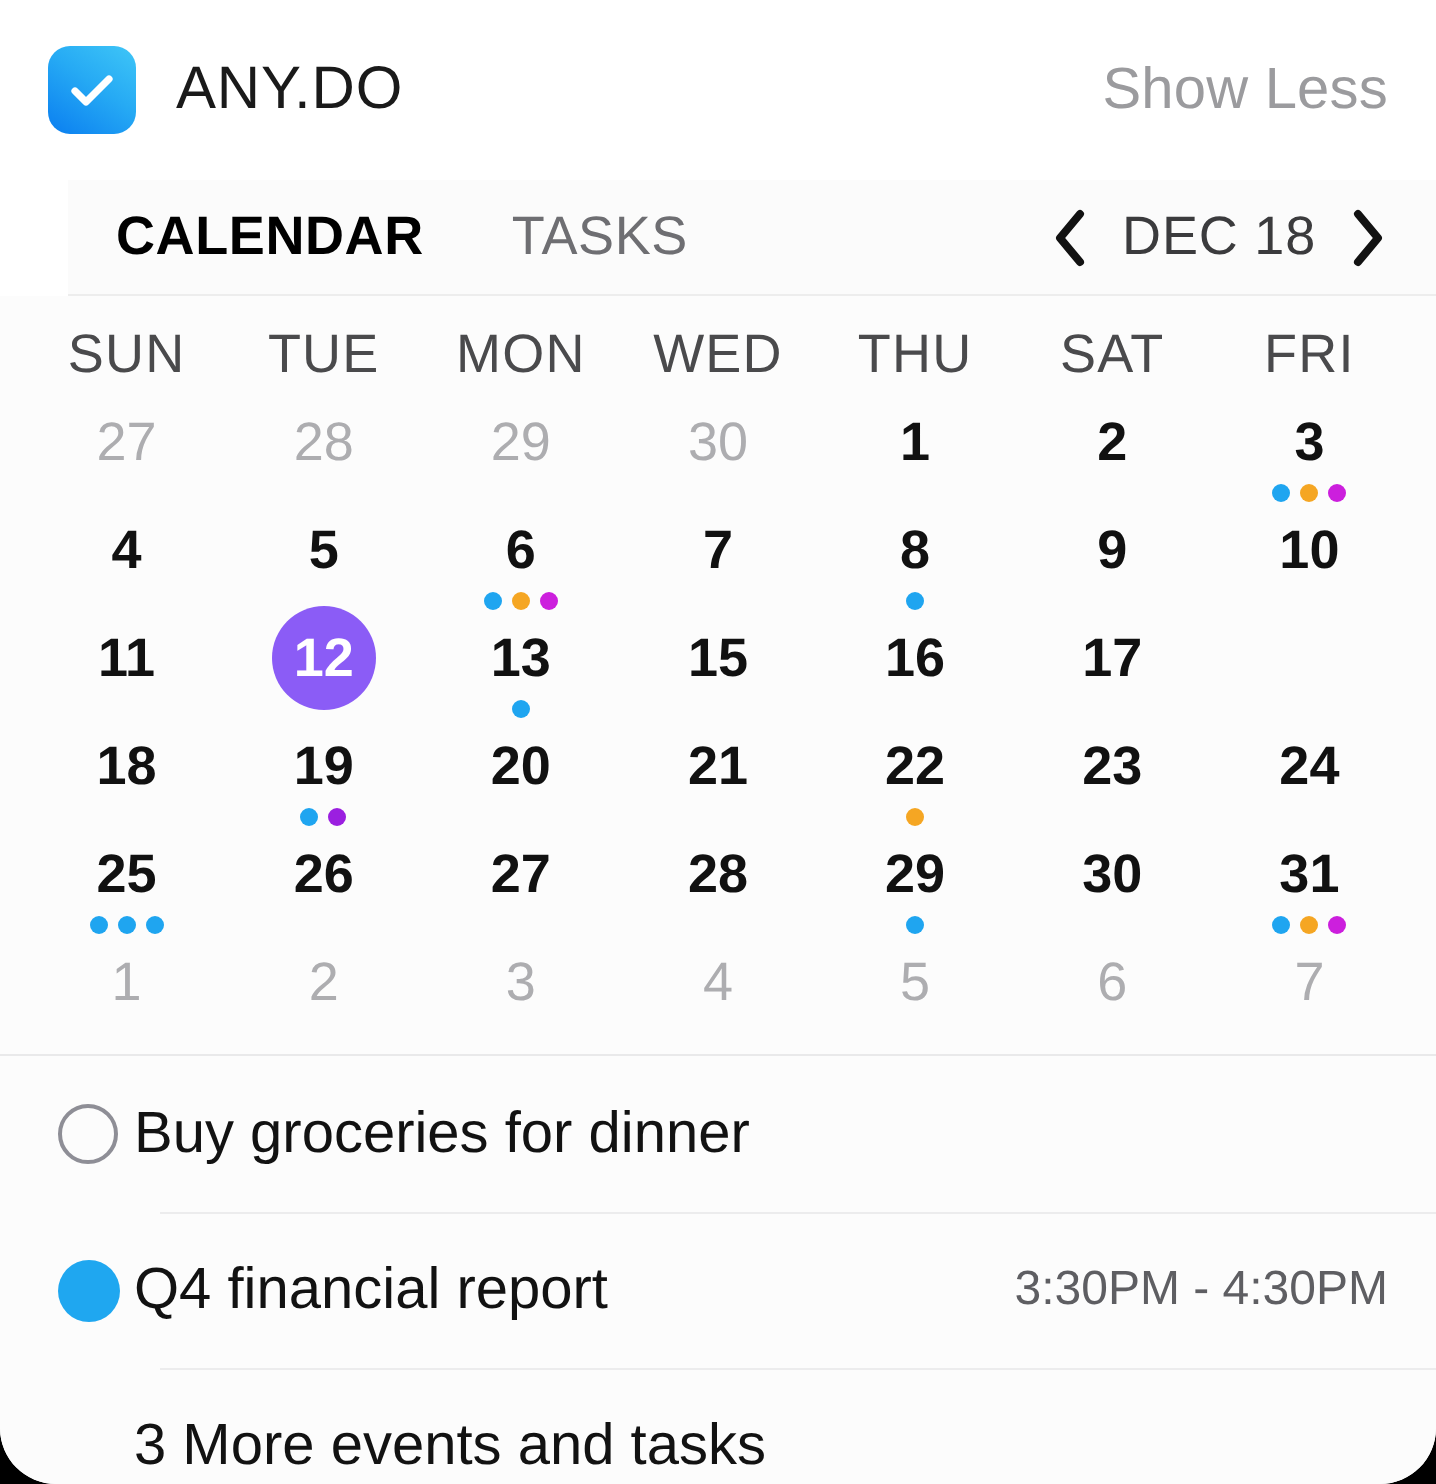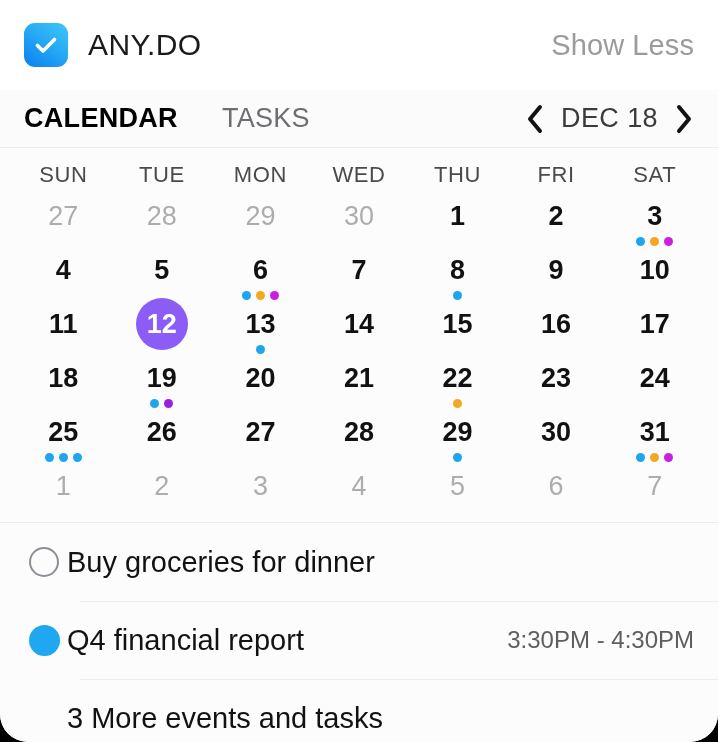--- a/index.html
+++ b/index.html
@@ -63,20 +63,21 @@
 
   
   .tab-bar {
     height: 58px;
     display: flex;
     align-items: center;
     padding: 0 24px;
     box-sizing: border-box;
     background: #fbfbfb;
     border-bottom: 1px solid #ededed;
+    margin-left: 34px;
   }
   .tab {
     font-size: 27px;
     letter-spacing: 0.3px;
     white-space: nowrap;
   }
   .tab.active {
     font-weight: bold;
     color: #000000;
   }
@@ -105,21 +106,21 @@
     background: #fcfcfc;
     padding: 0 14px;
     box-sizing: border-box;
   }
   .week-row {
     display: grid;
     grid-template-columns: repeat(7, 1fr);
   }
   .weekday {
     text-align: center;
-    font-size: 22px;
+    font-size: 27px;
     color: #4a4a4c;
     padding: 14px 0 10px 0;
     letter-spacing: 0.6px;
   }
   .day-cell {
     height: 54px;
     display: flex;
     flex-direction: column;
     align-items: center;
     justify-content: flex-start;
@@ -259,22 +260,22 @@
     </div>
   </div>
 
   <div class="calendar">
     <div class="week-row" id="weekday-row">
         <div class="weekday">SUN</div>
         <div class="weekday">TUE</div>
         <div class="weekday">MON</div>
         <div class="weekday">WED</div>
         <div class="weekday">THU</div>
+        <div class="weekday">SAT</div>
         <div class="weekday">FRI</div>
-        <div class="weekday">SAT</div>
       </div>
     <div id="weeks-container">
         <div class="week-row">
           <div class="day-cell muted">
             <div class="day-num">27</div>
           </div>
           <div class="day-cell muted">
             <div class="day-num">28</div>
           </div>
           <div class="day-cell muted">
@@ -334,23 +335,20 @@
             <div class="day-num">11</div>
           </div>
           <div class="day-cell selected">
             <div class="day-num">12</div>
           </div>
           <div class="day-cell">
             <div class="day-num">13</div>
             <div class="dots">
               <span class="dot" style="background: rgb(31, 165, 240);"></span>
             </div>
-          </div>
-          <div class="day-cell">
-            <div class="day-num">14</div>
           </div>
           <div class="day-cell">
             <div class="day-num">15</div>
           </div>
           <div class="day-cell">
             <div class="day-num">16</div>
           </div>
           <div class="day-cell">
             <div class="day-num">17</div>
           </div>

